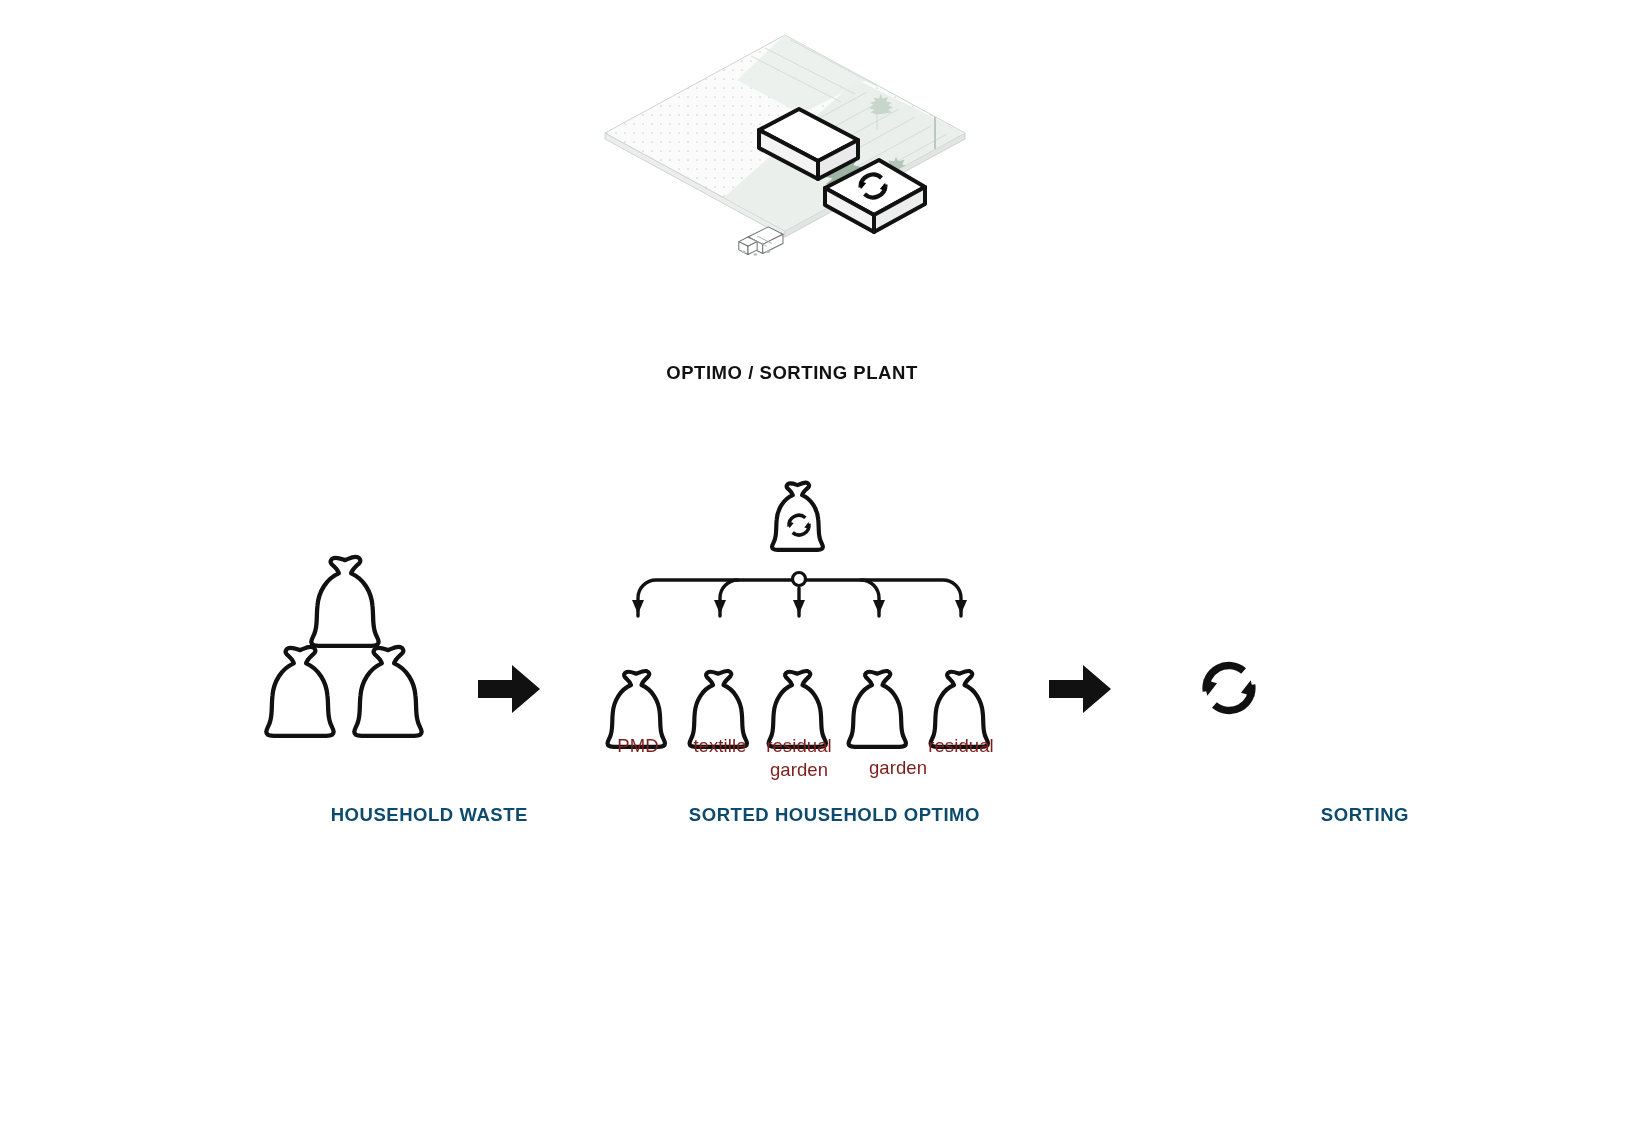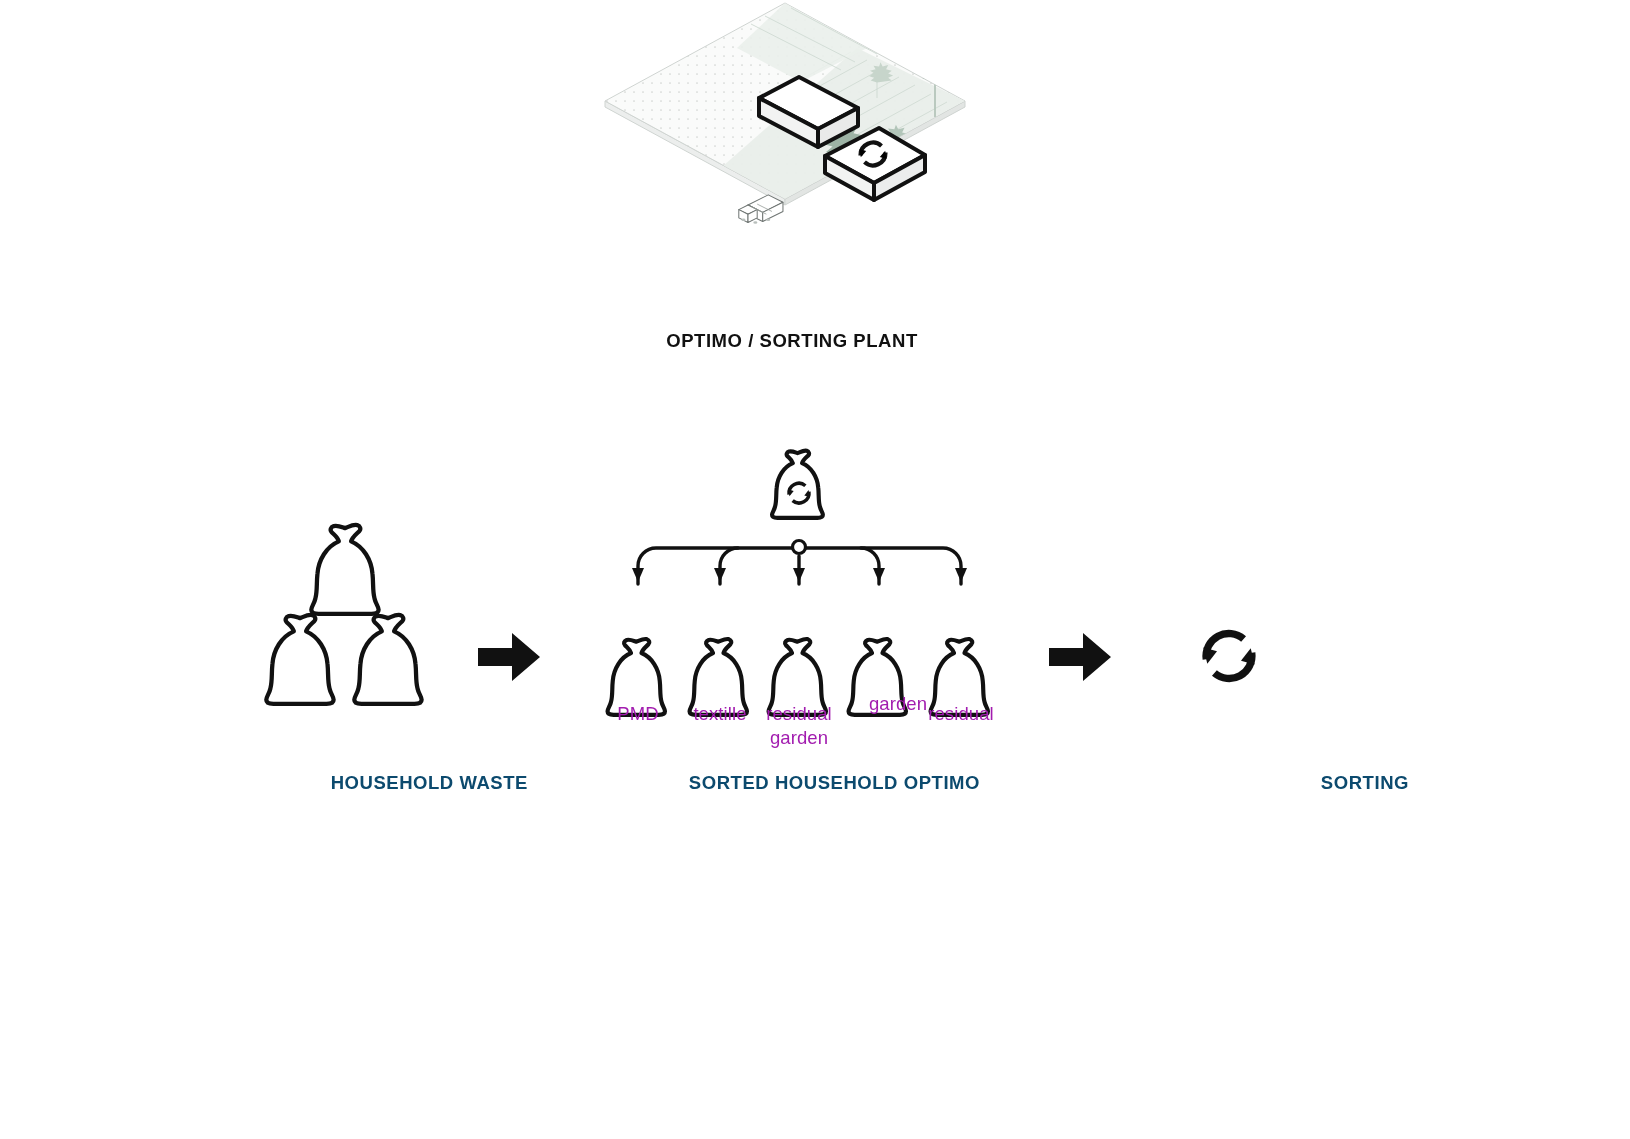--- a/index.html
+++ b/index.html
@@ -11,20 +11,21 @@
     width: 1630px;
     height: 1139px;
     position: relative;
     font-family: "Liberation Sans", sans-serif;
     color: #111111;
     overflow: hidden;
   }
   .stage {
     position: absolute;
     inset: 0;
+    margin-top: 32px;
   }
 
   
   #plant-block {
     position: absolute;
     left: 600px;
     top: 0px;
     width: 400px;
     height: 320px;
   }
@@ -61,21 +62,21 @@
     text-align: right;
   }
   #caption-household { left: 168px; top: 772px; width: 360px; }
   #caption-sorted    { left: 620px; top: 772px; width: 360px; }
   #caption-recycle   { left: 1049px; top: 772px; width: 360px; }
 
   .stream-label {
     position: absolute;
     font-size: 18.5px;
     font-weight: normal;
-    color: #a21caf;
+    color: #7f1d1d;
     text-align: center;
     line-height: 24px;
     letter-spacing: 0.1px;
   }
 
   svg { display: block; overflow: visible; }
 </style>
 </head>
 <body>
 
@@ -311,21 +312,21 @@
       </g>
     </svg>
   </div>
 
   <div class="stream-label" style="left:588px; top:702px; width:100px;">PMD</div>
 
   <div class="stream-label" style="left:670px; top:702px; width:100px;">textille</div>
 
   <div class="stream-label" style="left:749px; top:702px; width:100px;">residual garden</div>
 
-  <div class="stream-label" style="left:829px; top:692px; width:100px;padding-left:19px;">garden</div>
+  <div class="stream-label" style="left:829px; top:724px; width:100px;padding-left:19px;">garden</div>
 
   <div class="stream-label" style="left:911px; top:702px; width:100px;">residual</div>
 
   <div class="group-caption" id="caption-household">HOUSEHOLD WASTE</div>
 
   <div class="group-caption" id="caption-sorted">SORTED HOUSEHOLD OPTIMO</div>
 
   <div class="group-caption" id="caption-recycle">SORTING</div>
 
 </div>

